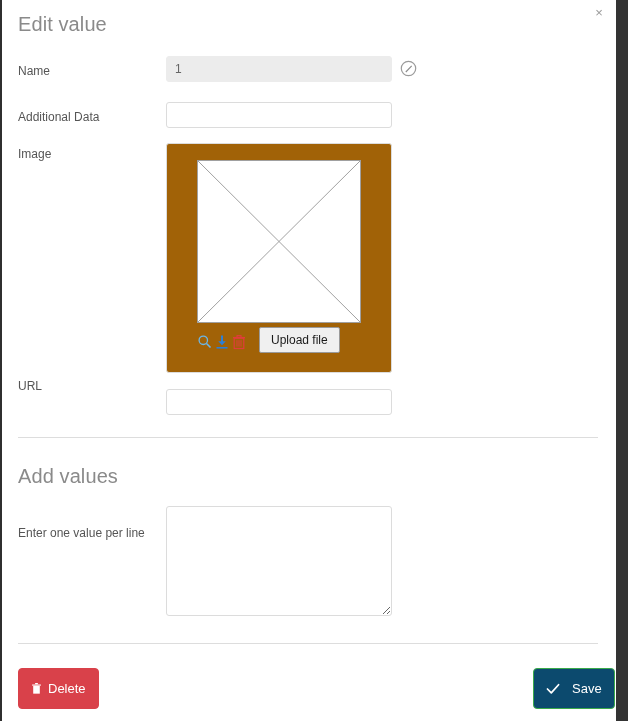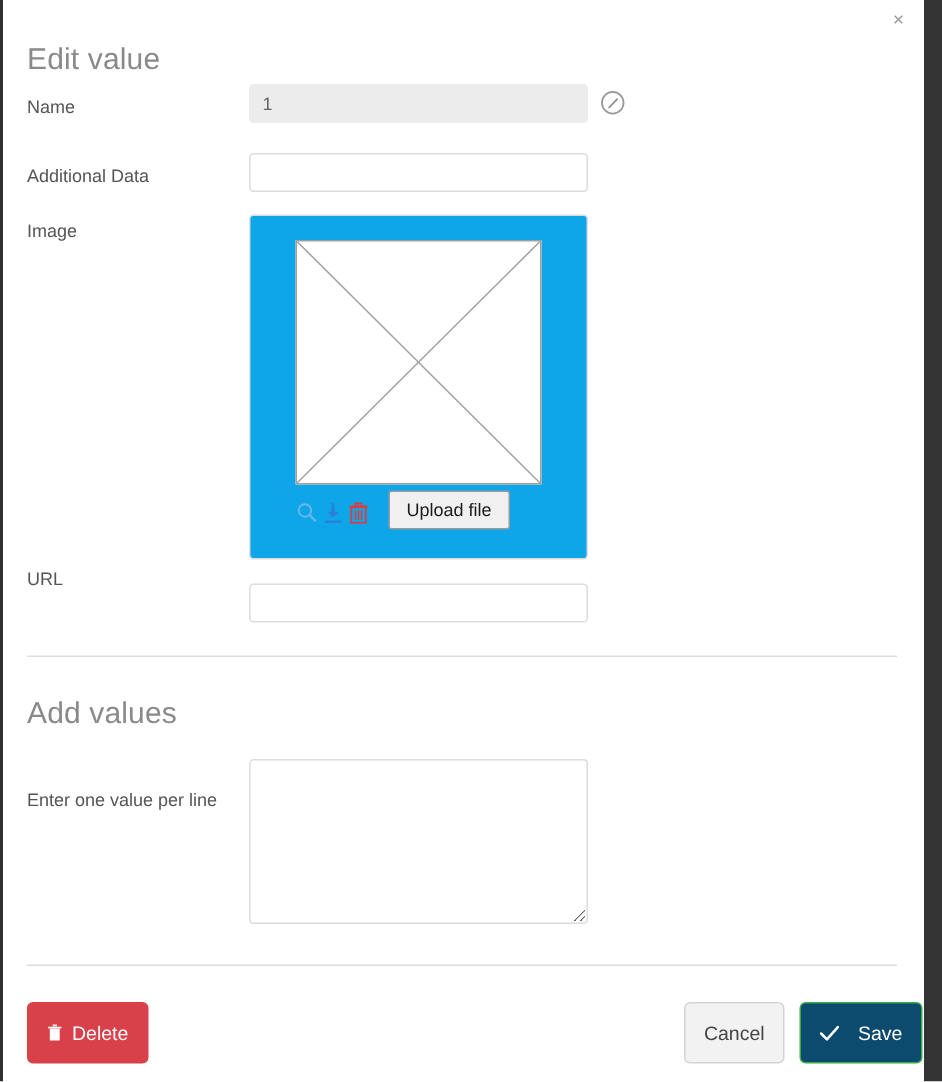--- a/index.html
+++ b/index.html
@@ -59,21 +59,21 @@
 
   
   .section-title {
     position: absolute;
     left: 16px;
     font-size: 20px;
     font-weight: normal;
     color: #8a8a8a;
     letter-spacing: 0.1px;
   }
-  #edit-title { top: 13px; margin-top: 16px; }
+  #edit-title { top: 13px; }
   #add-title  { top: 465px; }
 
   
   .field-label {
     position: absolute;
     left: 16px;
     font-size: 12px;
     color: #555555;
     white-space: nowrap;
   }
@@ -117,21 +117,21 @@
 
   
   #image-label { top: 147px; }
   .image-panel {
     position: absolute;
     left: 164px;
     top: 143px;
     width: 226px;
     height: 230px;
     box-sizing: border-box;
-    background: #0ea5e9;
+    background: #a16207;
     border: 1px solid #dcdcdc;
     border-radius: 3px;
   }
   .image-placeholder {
     position: absolute;
     left: 30px;
     top: 16px;
     width: 164px;
     height: 163px;
     box-sizing: border-box;
@@ -329,23 +329,20 @@
 
   <button class="btn" id="delete-btn">
     <svg class="btn-icon" width="11" height="13" viewBox="0 0 16 18">
       <rect x="3.2" y="5" width="9.6" height="11.5" fill="#ffffff"></rect>
       <rect x="1.6" y="3.2" width="12.8" height="1.6" fill="#ffffff"></rect>
       <rect x="6" y="1" width="4" height="1.8" fill="#ffffff"></rect>
     </svg>
     <span>Delete</span>
   </button>
 
-  <button class="btn" id="cancel-btn">
-    <span>Cancel</span>
-  </button>
 
   <button class="btn" id="save-btn">
     <svg class="btn-icon" width="14" height="12" viewBox="0 0 16 14">
       <path d="M1.5 7 L6 11.5 L14.5 2" fill="none" stroke="#ffffff" stroke-width="2" stroke-linecap="round" stroke-linejoin="round"></path>
     </svg>
     <span>Save</span>
   </button>
 
 </div>
 

